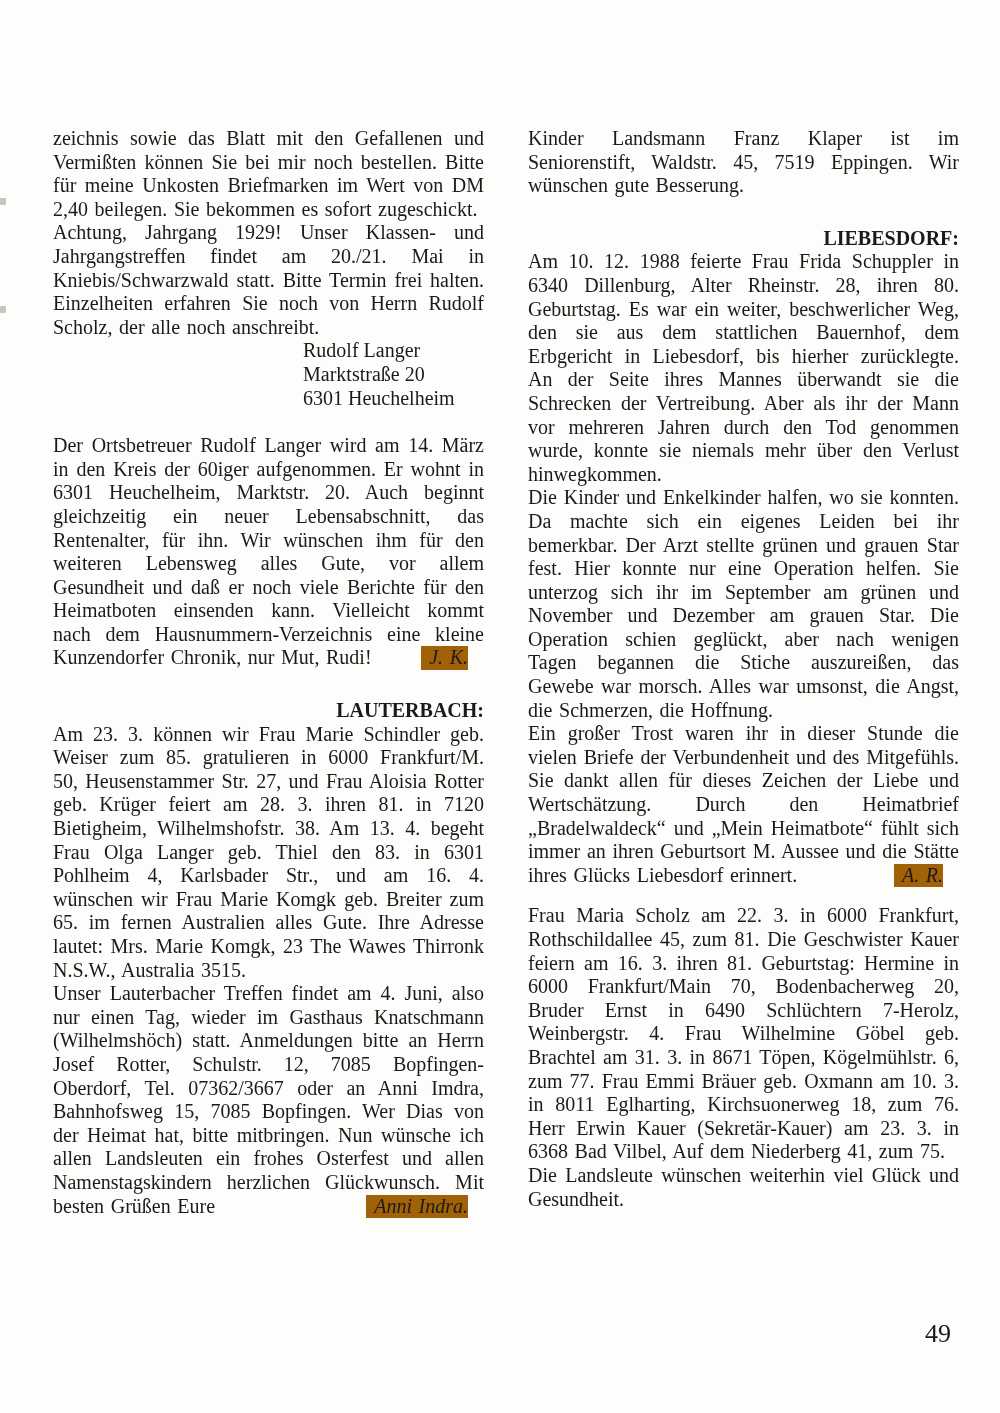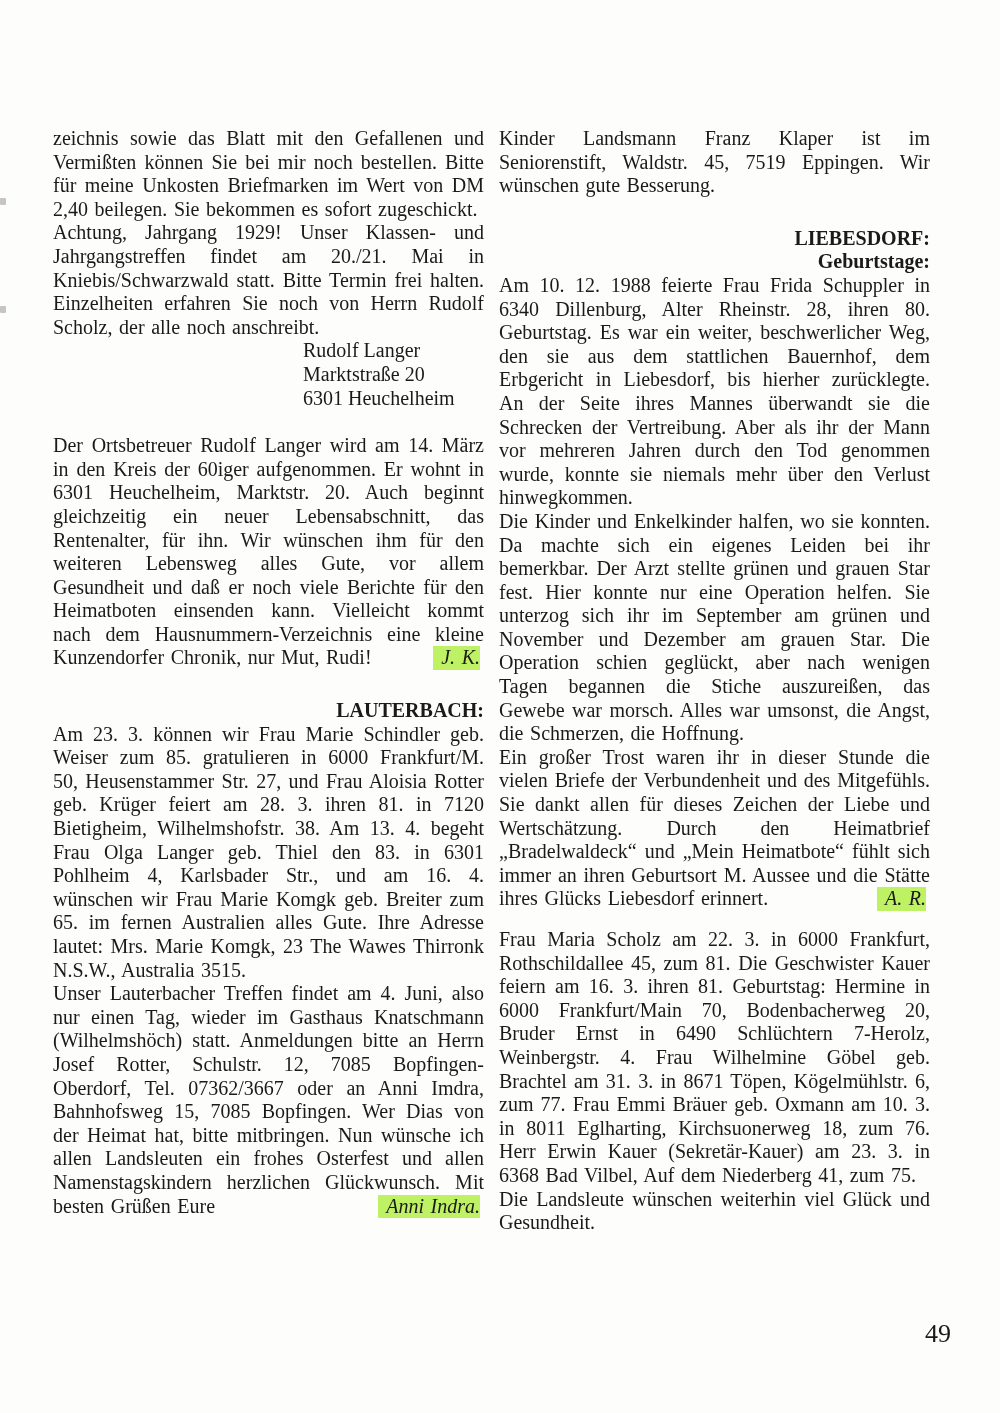--- a/index.html
+++ b/index.html
@@ -16,40 +16,40 @@
     font-family: "Liberation Serif", "DejaVu Serif", serif;
     color: #1b1a18;
     font-size: 20px;
     line-height: 23.6px;
   }
   .columns {
     position: absolute;
     left: 53px;
     top: 127px;
     display: flex;
-    gap: 15px;
+    gap: 44px;
   }
   .col {
     width: 431px;
   }
   .para {
     position: relative;
     margin: 0;
     text-align: justify;
     hyphens: auto;
     -webkit-hyphens: auto;
     word-spacing: 0.08em;
   }
   .b { font-weight: normal; }
   .sig {
     position: absolute;
-    right: 4px;
+    right: 16px;
     bottom: 0;
     font-style: italic;
-    background: #bef264;
+    background: #a16207;
     padding-left: 8px;
   }
   .heading {
     margin: 0;
     font-size: 20px;
     line-height: 23.6px;
     font-weight: bold;
     text-align: right;
   }
   .mt-blank   { margin-top: 24px; }
@@ -111,21 +111,20 @@
       <p class="para mt-small">
         <span><span>Unser Lauterbacher Treffen findet am 4. Juni, also nur einen Tag, wieder im Gasthaus Knatschmann (Wilhelmshöch) statt. Anmeldungen bitte an Herrn Josef Rotter, Schulstr. 12, 7085 Bopfingen-Oberdorf, Tel. 07362/3667 oder an Anni Imdra, Bahnhofsweg 15, 7085 Bopfingen. Wer Dias von der Heimat hat, bitte mitbringen. Nun wünsche ich allen Landsleuten ein frohes Osterfest und allen Namenstagskindern herzlichen Glückwunsch. Mit besten Grüßen Eure</span></span>
         <span class="sig">Anni Indra.</span>
       </p>
     </div>
 
     <div class="col">
       <p class="para"><span>Kinder Landsmann </span><span class="b">Franz Klaper</span><span> ist im Seniorenstift, Waldstr. 45, 7519 Eppingen. Wir wünschen gute Besserung.</span></p>
 
       <h3 class="heading mt-section">LIEBESDORF:</h3>
-      <h3 class="heading">Geburtstage:</h3>
 
       <p class="para"><span>Am 10. 12. 1988 feierte Frau </span><span class="b">Frida Schuppler</span><span> in 6340 Dillenburg, Alter Rheinstr. 28, ihren 80. Geburtstag. Es war ein weiter, beschwerlicher Weg, den sie aus dem stattlichen Bauernhof, dem Erbgericht in Liebesdorf, bis hierher zurücklegte. An der Seite ihres Mannes überwandt sie die Schrecken der Vertreibung. Aber als ihr der Mann vor mehreren Jahren durch den Tod genommen wurde, konnte sie niemals mehr über den Verlust hinwegkommen.</span></p>
 
       <p class="para"><span>Die Kinder und Enkelkinder halfen, wo sie konnten. Da machte sich ein eigenes Leiden bei ihr bemerkbar. Der Arzt stellte grünen und grauen Star fest. Hier konnte nur eine Operation helfen. Sie unterzog sich ihr im September am grünen und November und Dezember am grauen Star. Die Operation schien geglückt, aber nach wenigen Tagen begannen die Stiche auszureißen, das Gewebe war morsch. Alles war umsonst, die Angst, die Schmerzen, die Hoffnung.</span></p>
 
       <p class="para">
         <span><span>Ein großer Trost waren ihr in dieser Stunde die vielen Briefe der Verbundenheit und des Mitgefühls. Sie dankt allen für dieses Zeichen der Liebe und Wertschätzung. Durch den Heimatbrief „Bradelwaldeck“ und „Mein Heimatbote“ fühlt sich immer an ihren Geburtsort M. Aussee und die Stätte ihres Glücks Liebesdorf erinnert.</span></span>
         <span class="sig">A. R.</span>
       </p>
 

